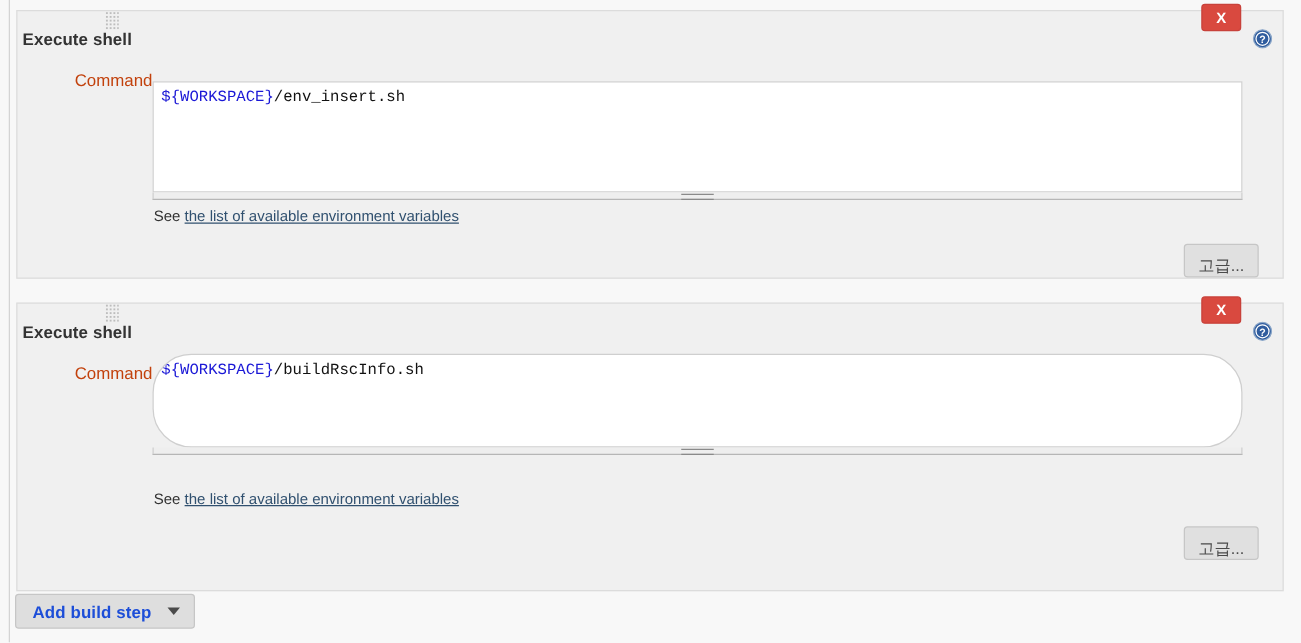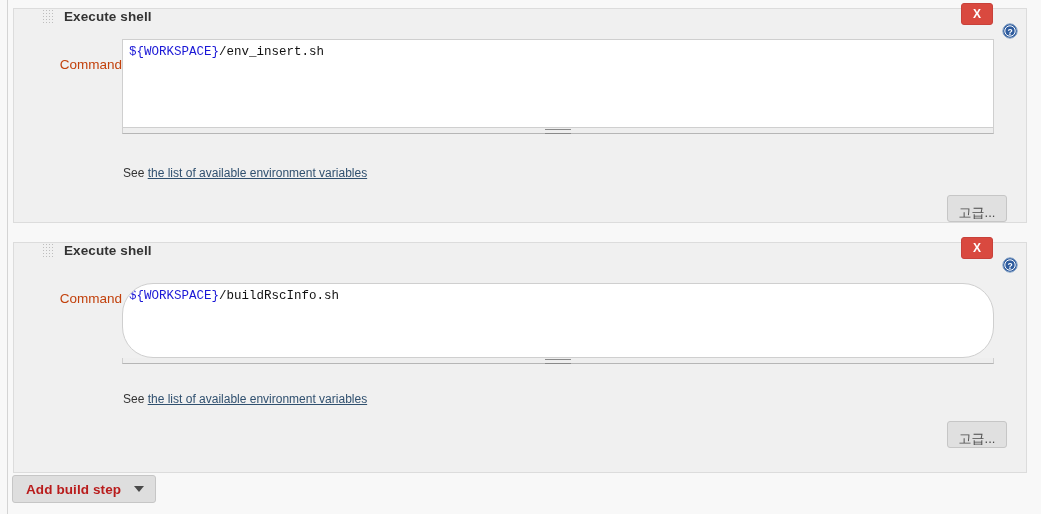--- a/index.html
+++ b/index.html
@@ -39,25 +39,26 @@
     width: 1014px;
     background: #f0f0f0;
     border: 1px solid #dcdcdc;
     box-sizing: border-box;
   }
   .build-step.step-1 { top: 8px;  height: 215px; }
   .build-step.step-2 { top: 242px; height: 231px; }
 
   .step-header {
     position: absolute;
-    left: 16px;
+    left: 4px;
     top: 0;
     height: 40px;
     display: flex;
-    align-items: flex-start;
+    align-items: flex-end;
+    flex-direction: column;
   }
 
   .grip {
     width: 11px;
     height: 15px;
     margin-left: 12px;
     margin-right: 11px;
     background-image:
       radial-gradient(#bdbdbd 0.7px, transparent 0.8px);
     background-size: 3px 3px;
@@ -200,21 +201,21 @@
     border-radius: 3px;
     display: flex;
     align-items: center;
     padding: 0 11px 0 13px;
     cursor: pointer;
     box-sizing: border-box;
   }
   .add-step-label {
     font-size: 13.5px;
     font-weight: bold;
-    color: #b91c1c;
+    color: #1d4ed8;
     letter-spacing: 0.1px;
   }
   .caret {
     margin-left: 13px;
     width: 0;
     height: 0;
     border-left: 5px solid transparent;
     border-right: 5px solid transparent;
     border-top: 6px solid #4a4a4a;
   }
@@ -228,21 +229,21 @@
 
   <div class="build-step step-1">
 
     <div class="step-header">
       <div class="grip"></div>
       <span class="step-title">Execute shell</span>
     </div>
 
     <div class="field-label" style="left: 28px; top: 48px;">Command</div>
 
-    <div class="cmd-wrap" style="left: 108px; top: 30px;">
+    <div class="cmd-wrap" style="left: 108px; top: 56px;">
       <div class="cmd-area a1"><span class="tok-var">${WORKSPACE}</span><span class="tok-plain">/env_insert.sh</span></div>
       <div class="resize-bar">
         <div class="resize-grip"></div>
       </div>
     </div>
 
     <div class="see-row" style="left: 109px; top: 157px;">
       <span>See </span><a href="#">the list of available environment variables</a>
     </div>
 

